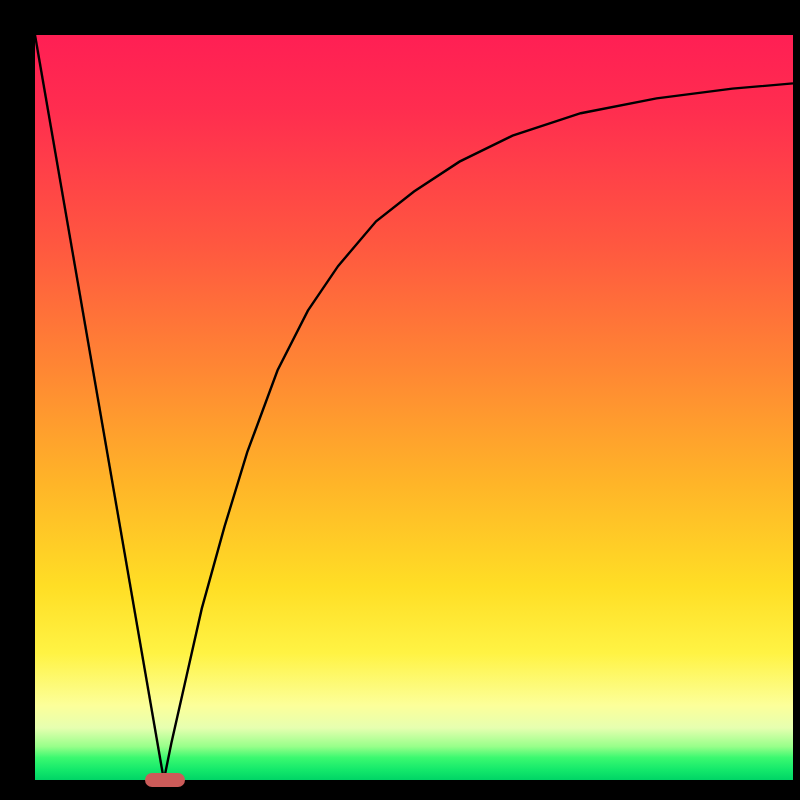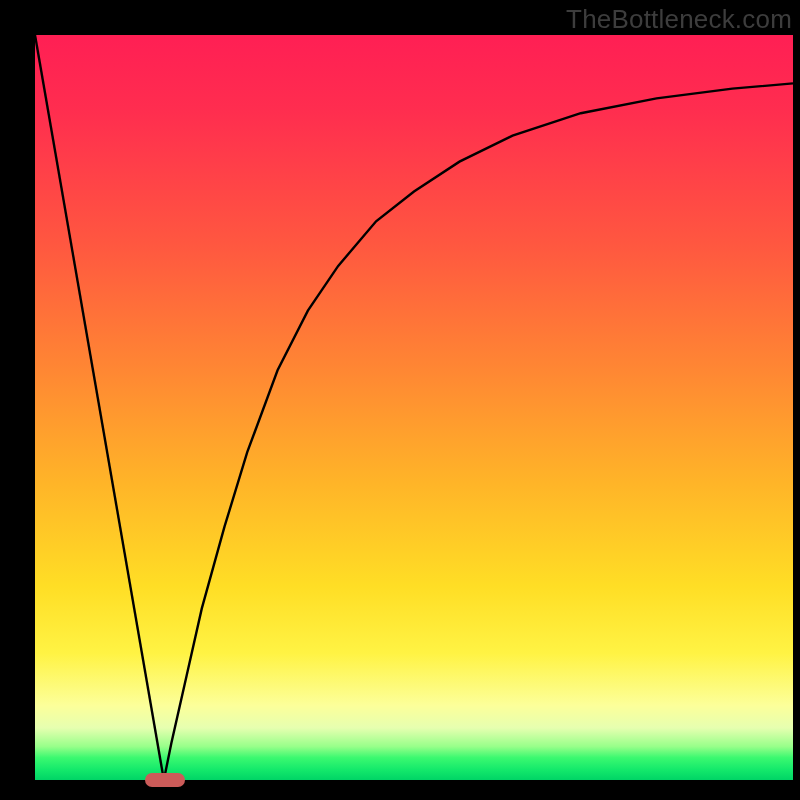--- a/index.html
+++ b/index.html
@@ -67,21 +67,20 @@
     font-size: 26px;
     font-weight: 500;
     letter-spacing: 0.2px;
     user-select: none;
   }
 </style>
 </head>
 <body>
 
 <div class="frame">
-  <div class="watermark">TheBottleneck.com</div>
 
   <div class="plot-area">
     <svg class="curve" viewBox="0 0 758 745" preserveAspectRatio="none">
       <path id="series-0" fill="none" stroke="#000" stroke-width="2.4" d="M0.00 0.00 L128.86 745.00"></path>
       <path id="series-1" fill="none" stroke="#000" stroke-width="2.4" d="M128.86 745.00 L136.44 707.75 L151.60 640.70 L166.76 573.65 L189.50 491.70 L212.24 417.20 L242.56 335.25 L272.88 275.65 L303.20 230.95 L341.10 186.25 L379.00 156.45 L424.48 126.65 L477.54 100.58 L545.76 78.23 L621.56 63.32 L697.36 53.64 L758.00 48.42"></path>
     </svg>
     <div id="marker" class="marker" style="left: 109.91px; width: 40.174px; background: rgb(203, 91, 89);"></div>
   </div>
 </div>
 

